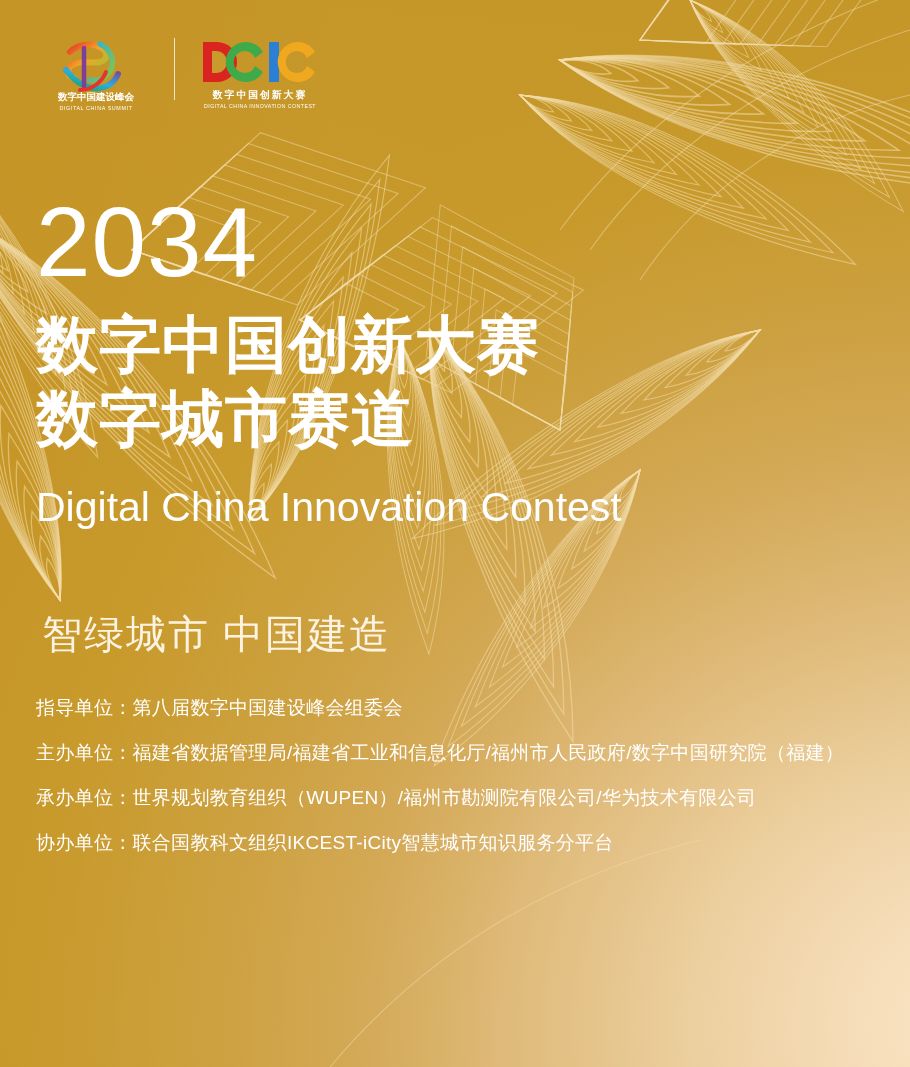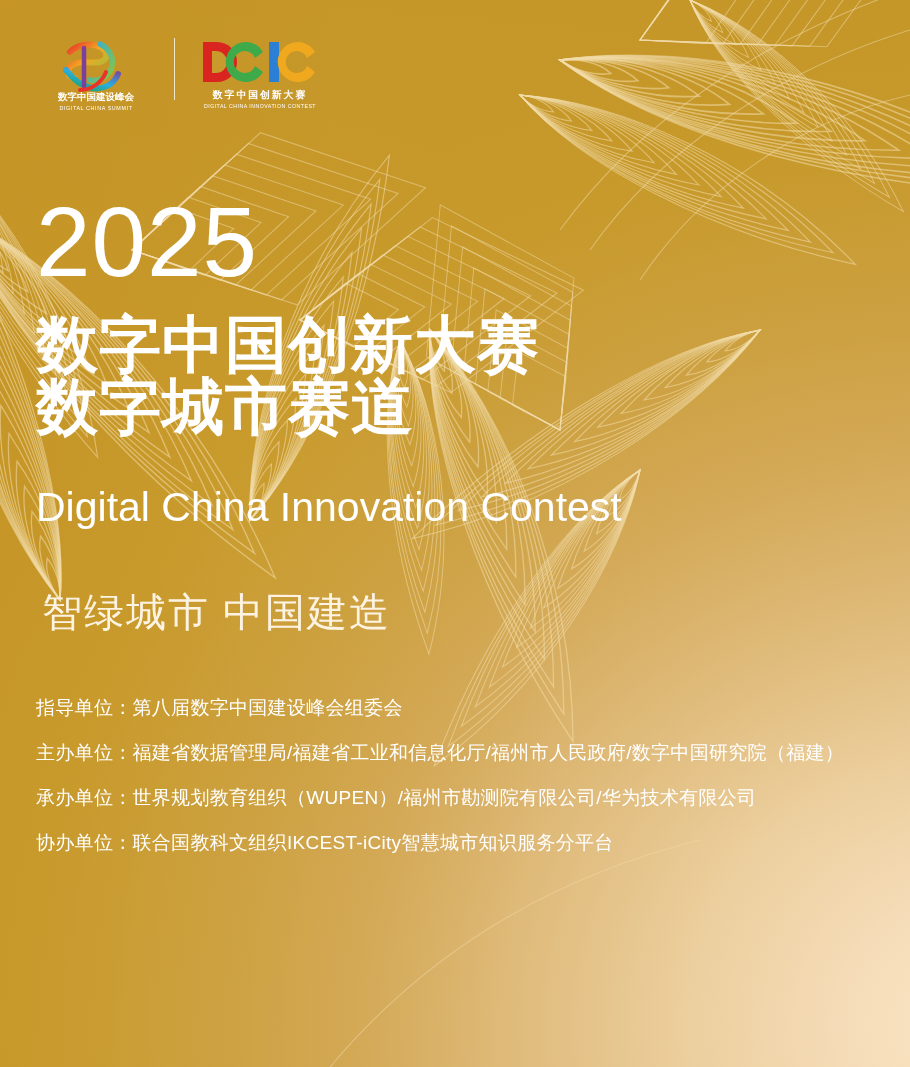--- a/index.html
+++ b/index.html
@@ -75,31 +75,31 @@
     color:#ffffff;
     letter-spacing:1px;
   }
   .cn-title {
     position:absolute; left:0; top:314px;
     font-size:62px; line-height:1.0;
     font-weight:bold;
     color:#ffffff;
     letter-spacing:1px;
   }
-  .cn-title .l2 { display:block; }
+  .cn-title .l2 { display:block; margin-top:12px; }
   .en-title {
     position:absolute; left:0; top:478px;
     font-size:41px; line-height:1.45;
     font-weight:500;
     color:#ffffff;
     letter-spacing:0px;
   }
   .en-title .l2 { display:block; }
   .slogan {
-    position:absolute; left:6px; top:592px;
+    position:absolute; left:6px; top:614px;
     font-size:40px; line-height:1;
     font-weight:400;
     color:#fdf3e3;
     letter-spacing:2px;
   }
   .orgs {
     position:absolute; left:0px; top:698px;
     width:900px;
   }
   .org-line {
@@ -275,21 +275,21 @@
           <path d="M114,14 A20,20 0 1 0 114,34 L106,28 A11,11 0 1 1 106,20 Z" fill="#f0a81e"></path>
         </g>
         <text x="59" y="60" font-size="9.8" font-weight="bold" fill="#ffffff" text-anchor="middle" letter-spacing="2" font-family="'Liberation Sans',sans-serif">数字中国创新大赛</text>
         <text x="59" y="70" font-size="5.2" fill="#ffffff" text-anchor="middle" letter-spacing="0.5" font-family="'Liberation Sans',sans-serif">DIGITAL CHINA INNOVATION CONTEST</text>
       </svg>
     </div>
   </div>
 
   <div class="content">
 
-    <div class="year">2025</div>
+    <div class="year">2034</div>
 
     <div class="cn-title">
       <span>数字中国创新大赛</span>
       <span class="l2">数字城市赛道</span>
     </div>
 
     <div class="en-title">
       <span>Digital China Innovation Contest</span>
     </div>
 

